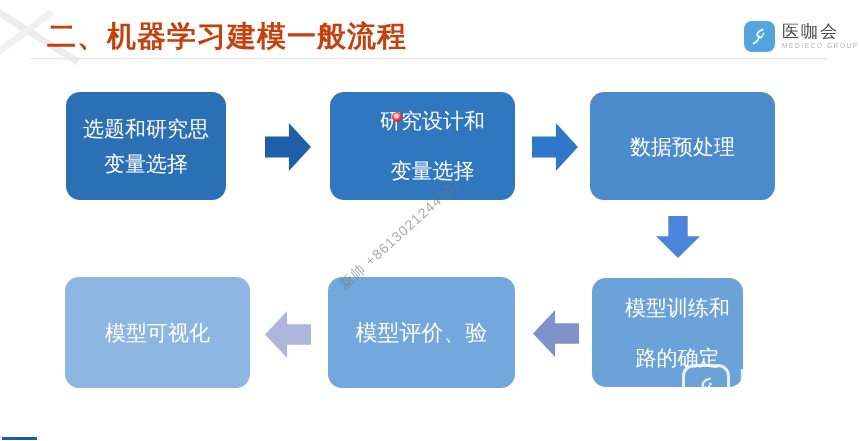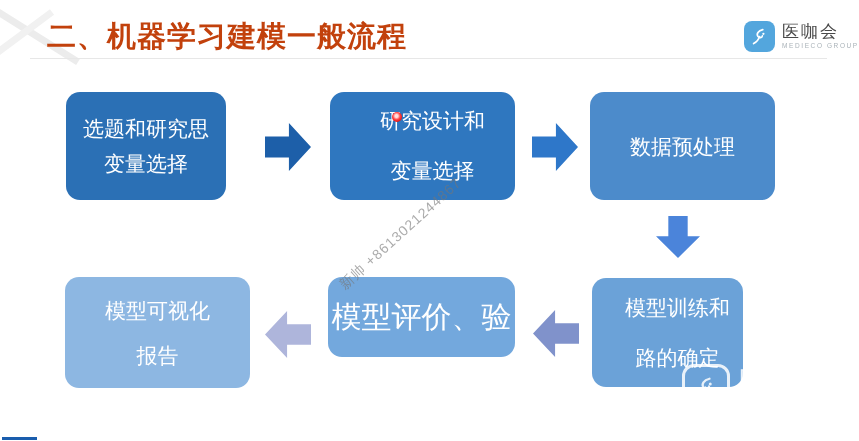--- a/index.html
+++ b/index.html
@@ -103,29 +103,28 @@
 
   <div class="arr arr-down" style="left: 656px; top: 216px; width: 44px; height: 42px; background-color: rgb(75, 132, 218);"></div>
 
   <div class="fbox loose" style="left: 592px; top: 278px; width: 151px; height: 109px; background-color: rgb(107, 162, 216);">
     <div class="line">模型训练和</div>
     <div class="line">路的确定</div>
   </div>
 
   <div class="arr arr-left" style="left: 533px; top: 310px; width: 46px; height: 47px; background-color: rgb(128, 146, 203);"></div>
 
-  <div class="fbox" style="left: 328px; top: 277px; width: 187px; height: 80px; font-size: 30px; background-color: rgb(115, 168, 221);">
+  <div class="fbox" style="left: 328px; top: 277px; width: 187px; height: 111px; font-size: 22px; background-color: rgb(115, 168, 221);">
     <div class="line" style="line-height:38px;">模型评价、验</div>
   </div>
 
   <div class="arr arr-left" style="left: 265px; top: 311px; width: 46px; height: 47px; background-color: rgb(174, 181, 219);"></div>
 
   <div class="fbox semi" style="left: 65px; top: 277px; width: 185px; height: 111px; background-color: rgb(141, 183, 226); border-radius: 14px;">
     <div class="line">模型可视化</div>
-    <div class="line">报告</div>
   </div>
 
   <div class="wm-text">新帅 +8613021244867</div>
 
   <div class="laser-dot"></div>
 
   <div class="wm-brand">
     <div class="wm-brand-icon">
       <svg width="30" height="30" viewBox="0 0 24 24">
         <path d="M14.8 4.6c-4.6 1-6.7 4.6-4.8 6.9 1.5 1.8 4.3 1.3 4.4-.7" fill="none" stroke="rgba(255,255,255,.85)" stroke-width="1.8" stroke-linecap="round"></path>

